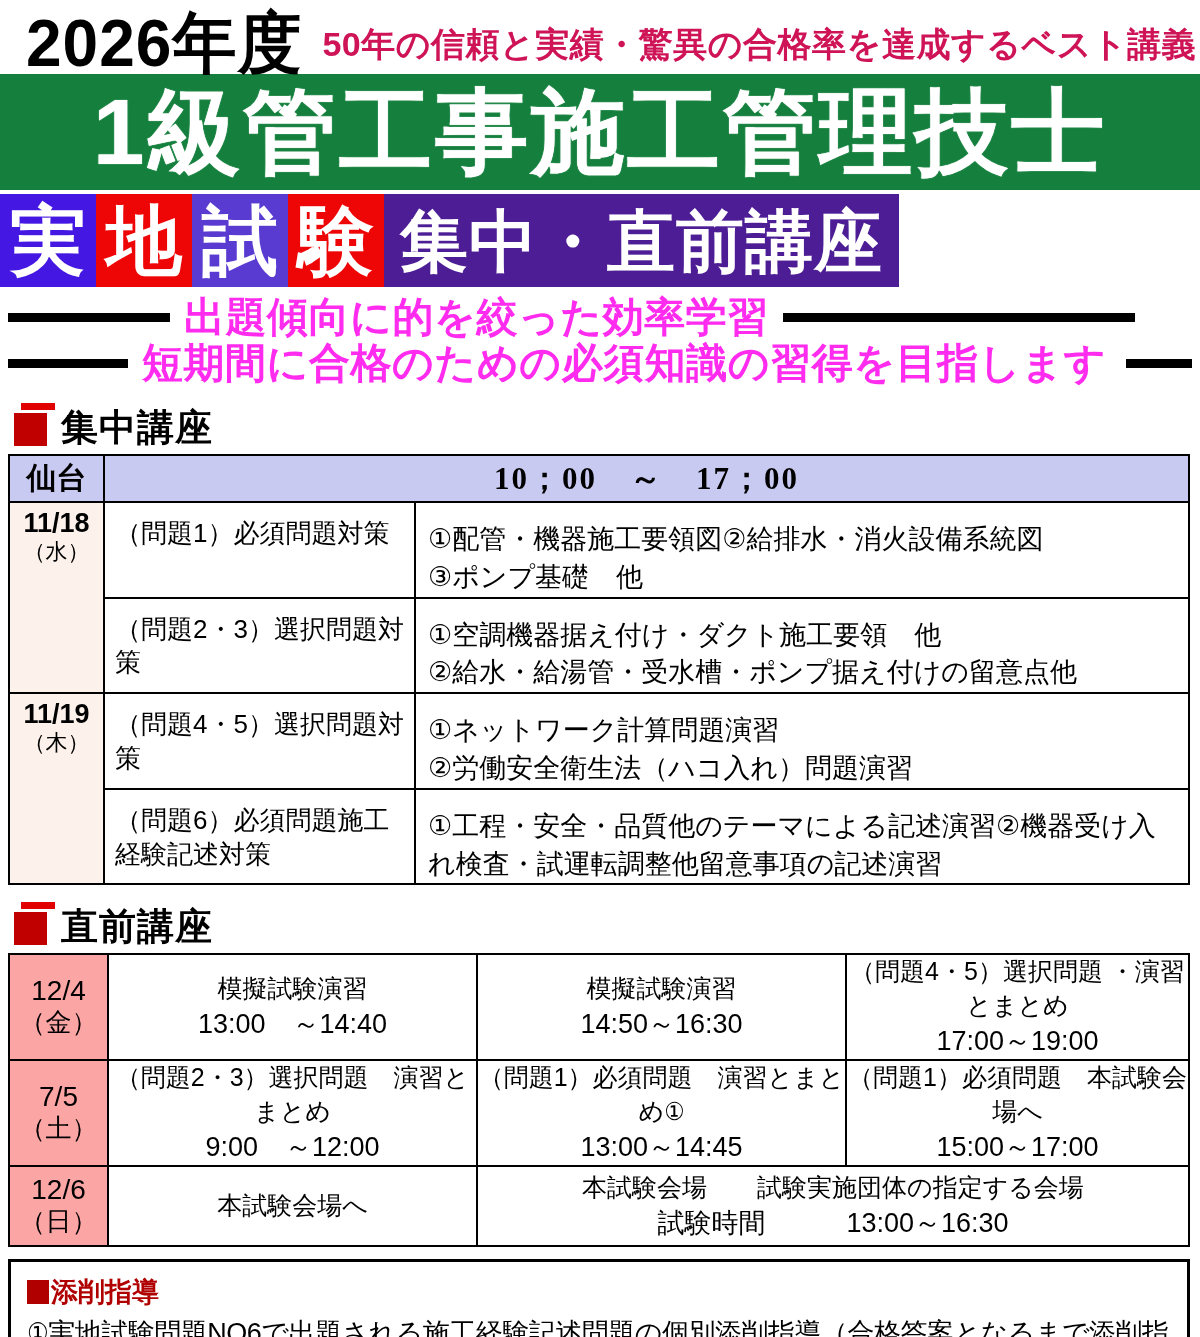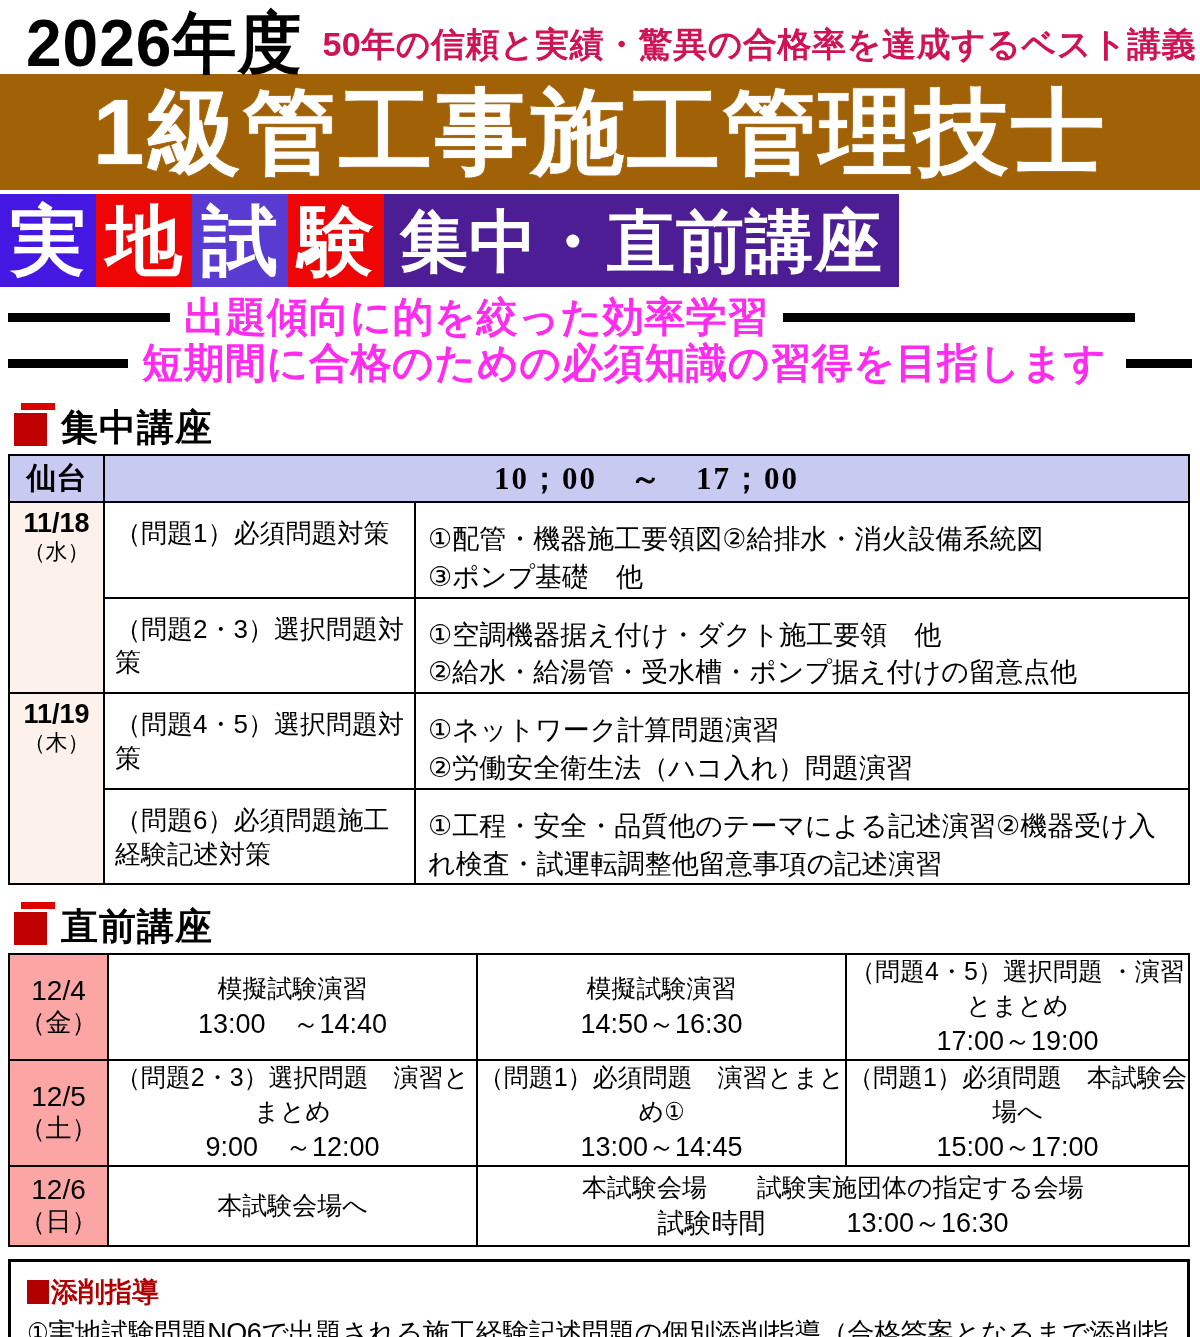--- a/index.html
+++ b/index.html
@@ -8,21 +8,21 @@
     background:#ffffff;
     font-family:"Liberation Sans","DejaVu Sans",sans-serif;
     color:#000;
   }
   
   .top-row { display:flex; align-items:flex-end; height:74px; padding-left:26px; }
   .year { font-size:64px; font-weight:900; line-height:0.95; letter-spacing:1px; transform:scaleY(1.05); }
   .tagline { color:#ce1456; font-size:34px; font-weight:900; margin-left:20px; padding-bottom:6px; letter-spacing:0.5px; }
   
   .title-banner {
-    height:116px; background:#a16207; display:flex; align-items:center; justify-content:center;
+    height:116px; background:#15803d; display:flex; align-items:center; justify-content:center;
   }
   .title-banner .title-text {
     color:#fff; font-size:93px; font-weight:900; letter-spacing:3px; line-height:1;
     text-shadow:0 0 1px #fff;
   }
   
   .exam-row { display:flex; align-items:flex-start; height:100px; margin-top:4px; }
   .exam-char {
     width:96px; height:93px; display:flex; align-items:center; justify-content:center;
     color:#fff; font-size:76px; font-weight:900; line-height:1;
@@ -192,21 +192,21 @@
         <span class="cell-title">模擬試験演習</span>
         <span class="cell-time">14:50～16:30</span>
       </td>
       <td>
         <span class="cell-title">（問題4・5）選択問題 ・演習とまとめ</span>
         <span class="cell-time">17:00～19:00</span>
       </td>
     </tr>
     <tr class="r2">
       <td class="date-cell">
-        <span class="date-num">12/5</span>
+        <span class="date-num">7/5</span>
         <span class="date-day">（土）</span>
       </td>
       <td>
         <span class="cell-title">（問題2・3）選択問題　演習とまとめ</span>
         <span class="cell-time">9:00　～12:00</span>
       </td>
       <td>
         <span class="cell-title">（問題1）必須問題　演習とまとめ①</span>
         <span class="cell-time">13:00～14:45</span>
       </td>

